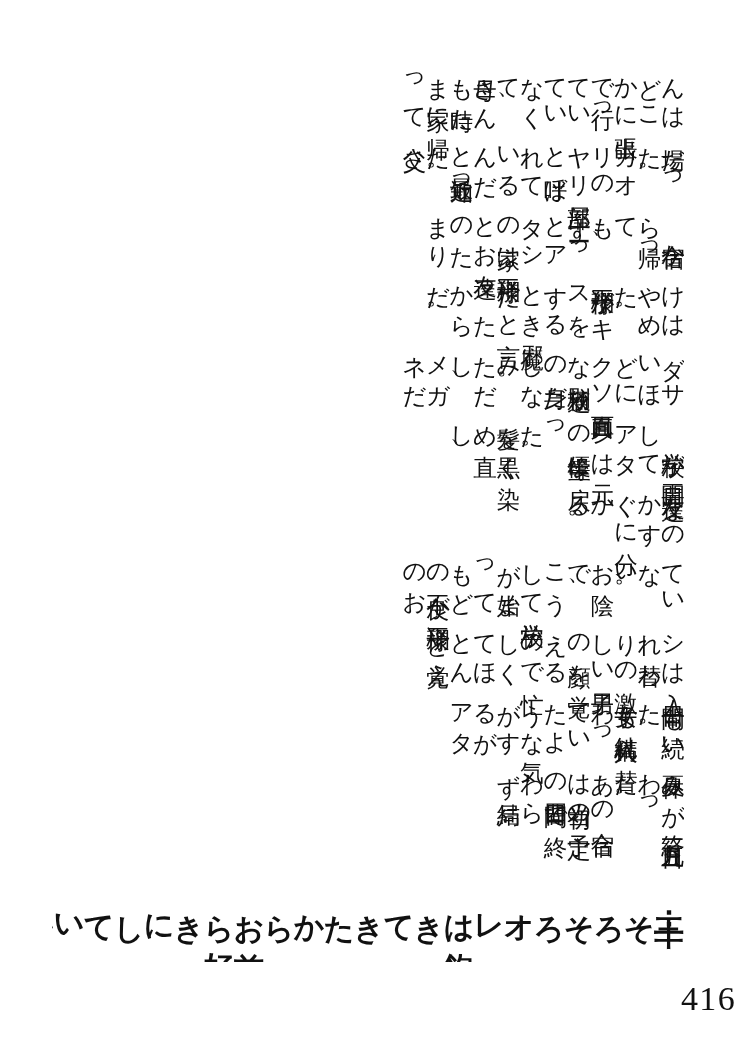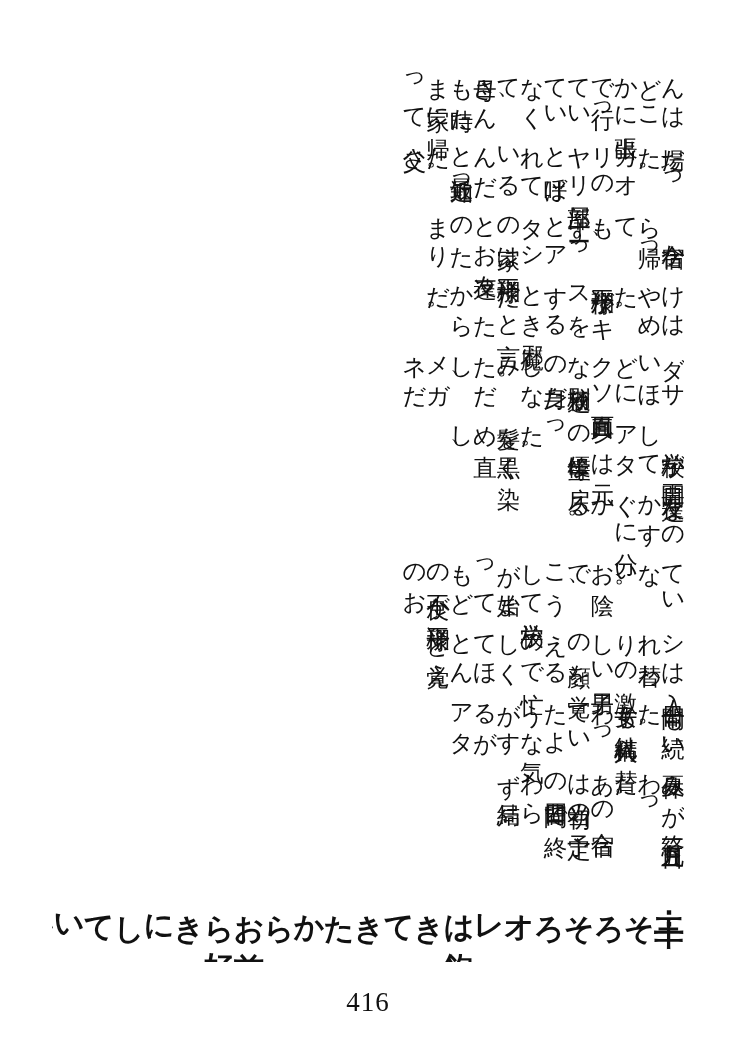--- a/index.html
+++ b/index.html
@@ -63,22 +63,22 @@
     margin-left: 10px;
   }
   .body-col.first {
     margin-left: 26px;
   }
   .page-number {
     position: absolute;
     bottom: 22px;
     left: 0;
     right: 0;
-    text-align: center;
-    font-size: 27px;
+    text-align: right;
+    font-size: 34px;
     letter-spacing: 0.04em;
     color: #111111;
   }
 </style>
 </head>
 <body>
 
 <div class="page">
 
   <div class="text-block">

